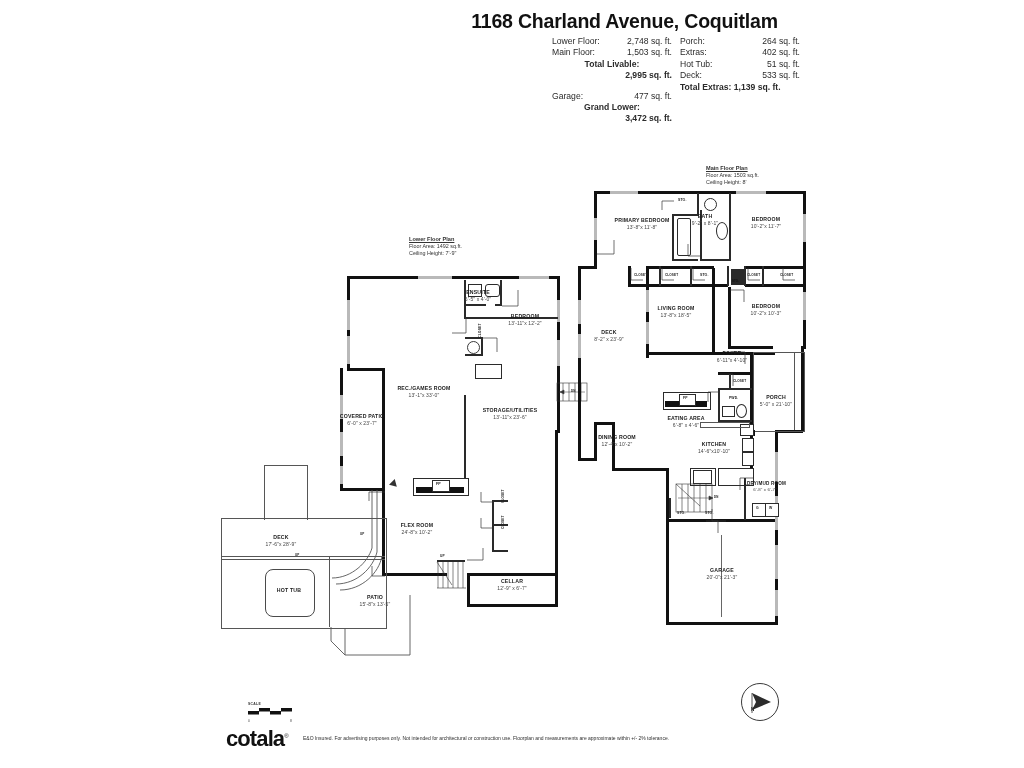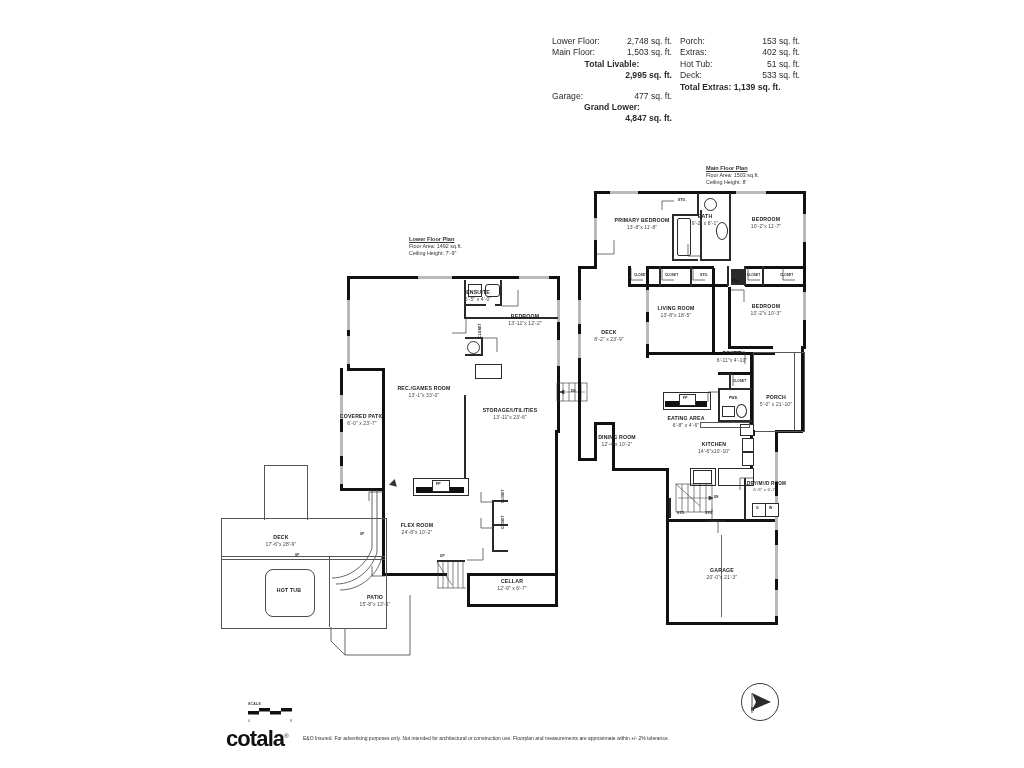--- a/index.html
+++ b/index.html
@@ -53,20 +53,21 @@
   .disclaim{position:absolute;left:303px;top:735px;font-size:5.0px;color:#2e2e2e;white-space:nowrap;}
   .compass{position:absolute;left:741px;top:683px;width:38px;height:38px;}
   .compass .ring{position:absolute;inset:0;border:1px solid #3a3a3a;border-radius:50%;}
   .compass .nn{position:absolute;left:10px;top:24px;font-size:4.6px;font-weight:bold;color:#222;}
 </style>
 </head>
 <body>
 
 <div id="stage">
 
+  <div class="title">1168 Charland Avenue, Coquitlam</div>
 
   <div class="areas">
     <div class="col colA">
       <div class="arow">
           <span class="lbl">Lower Floor:</span>
           <span class="val">2,748 sq. ft.</span>
         </div>
       <div class="arow">
           <span class="lbl">Main Floor:</span>
           <span class="val">1,503 sq. ft.</span>
@@ -74,27 +75,27 @@
       <div class="arow bold">
           <span class="lbl">Total Livable:</span>
           <span class="val">2,995 sq. ft.</span>
         </div>
       <div class="arow gap">
           <span class="lbl">Garage:</span>
           <span class="val">477 sq. ft.</span>
         </div>
       <div class="arow bold">
           <span class="lbl">Grand Lower:</span>
-          <span class="val">4,847 sq. ft.</span>
+          <span class="val">3,472 sq. ft.</span>
         </div>
     </div>
     <div class="col colB">
       <div class="arow">
           <span class="lbl">Porch:</span>
-          <span class="val">153 sq. ft.</span>
+          <span class="val">264 sq. ft.</span>
         </div>
       <div class="arow">
           <span class="lbl">Extras:</span>
           <span class="val">402 sq. ft.</span>
         </div>
       <div class="arow">
           <span class="lbl">Hot Tub:</span>
           <span class="val">51 sq. ft.</span>
         </div>
       <div class="arow">

